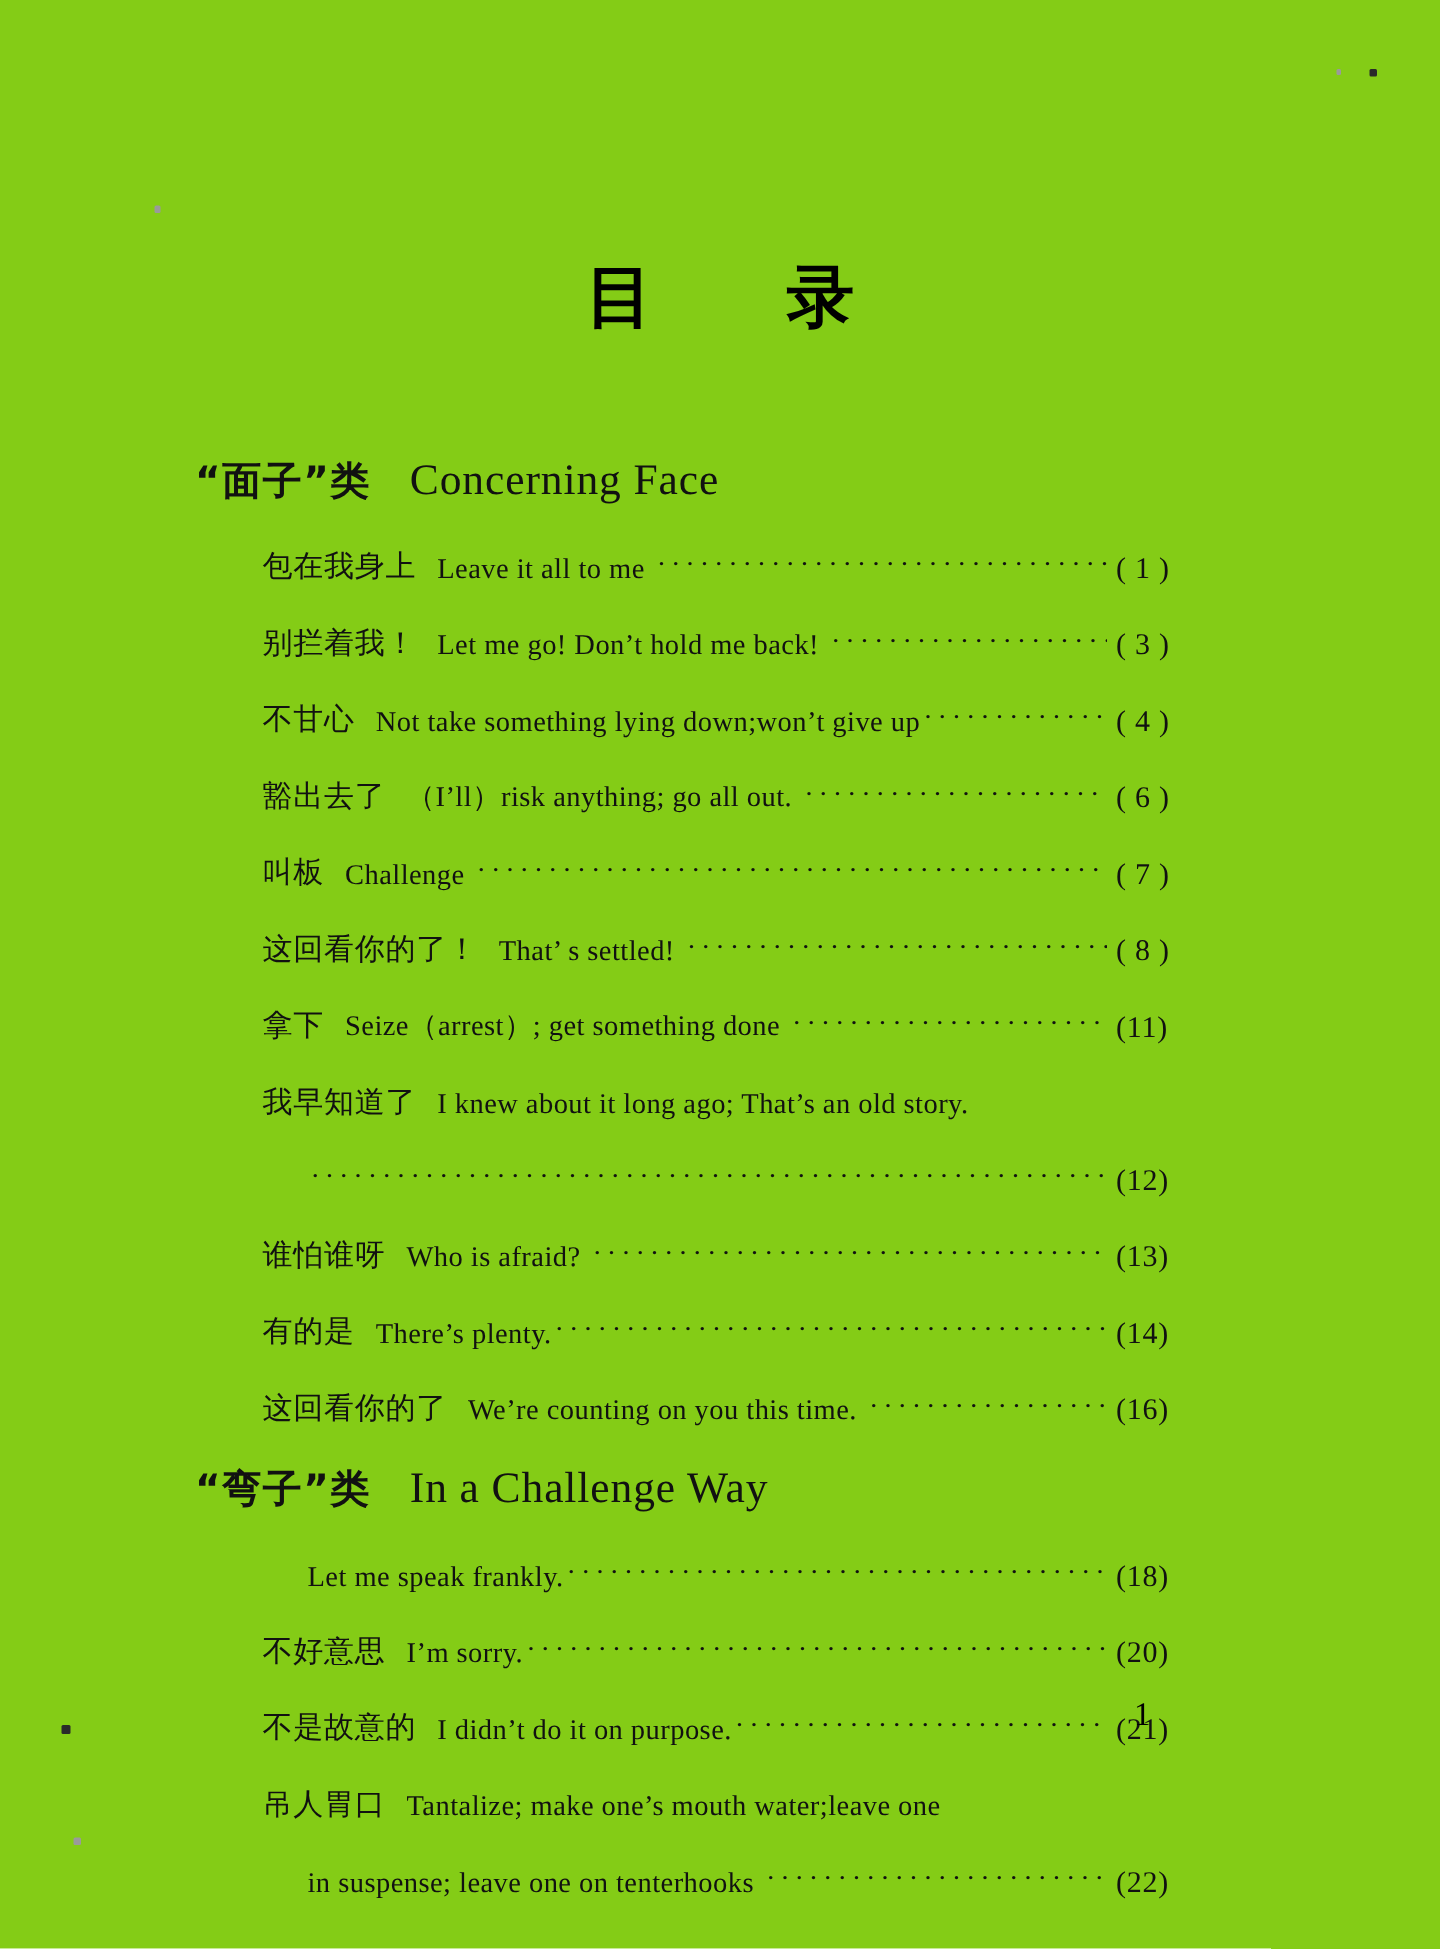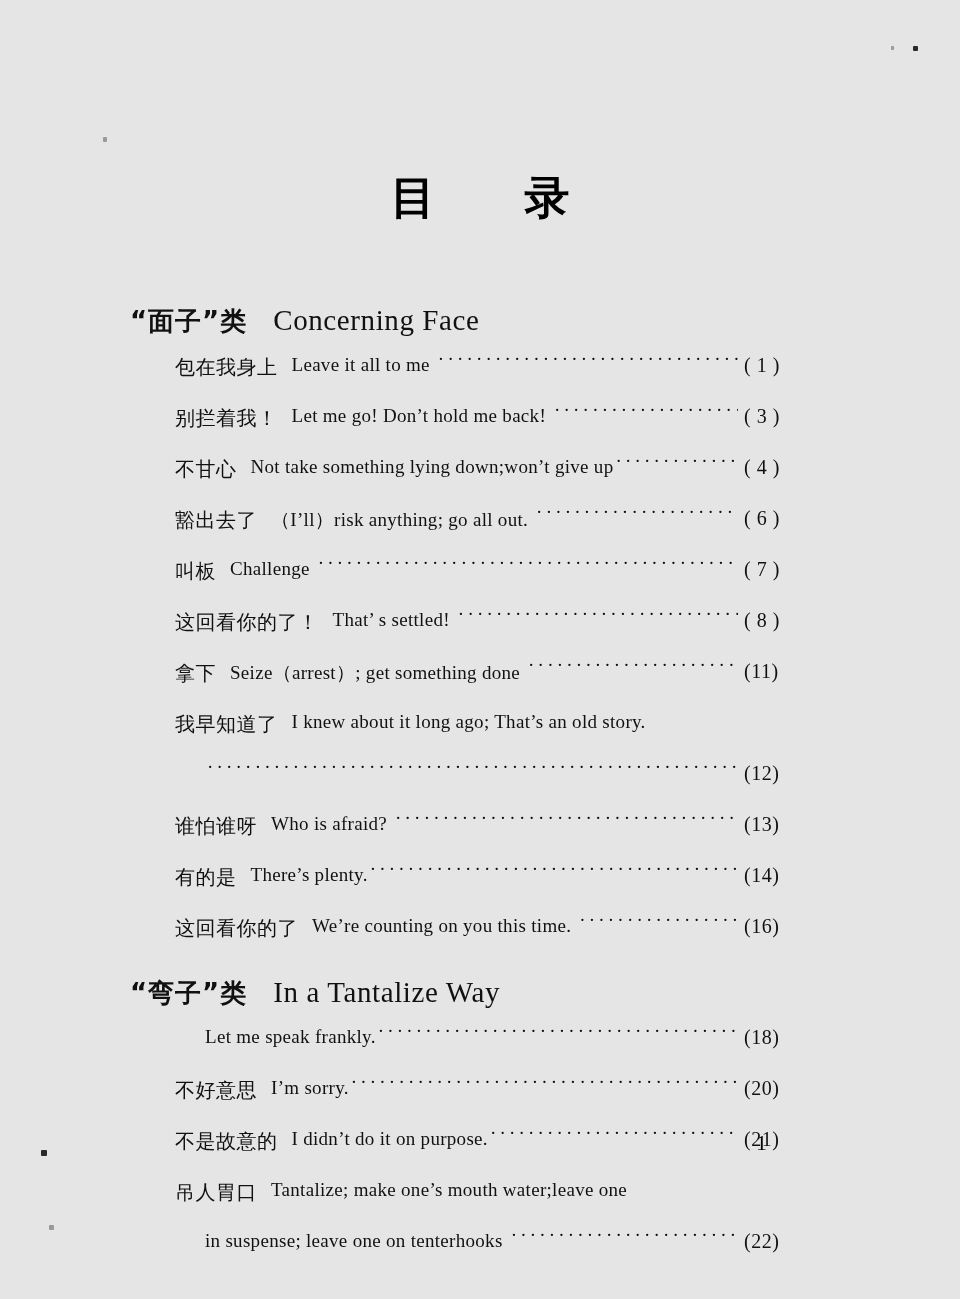--- a/index.html
+++ b/index.html
@@ -8,21 +8,21 @@
     background: #ffffff;
   }
   body {
     font-family: "Liberation Serif", "DejaVu Serif", serif;
     color: #111111;
   }
   #page {
     position: relative;
     width: 960px;
     height: 1299px;
-    background: #e5e5e5;
+    background: #84cc16;
     overflow: hidden;
   }
 
   
   .speck {
     position: absolute;
     background: #9a9a9a;
     border-radius: 1px;
   }
   .speck.dark { background: #2a2a2a; }
@@ -68,21 +68,21 @@
     font-weight: normal;
     margin-left: 26px;
     letter-spacing: 0.6px;
     text-align: center;
   }
   .section-2 { margin-top: 20px; }
 
   
   .entry {
     display: flex;
-    align-items: flex-start;
+    align-items: flex-end;
     margin-left: 45px;
     height: 37px;
     white-space: nowrap;
     margin-top: 14px;
   }
   .entry.cont {
     margin-left: 75px;
   }
   .entry .cn {
     font-family: "DejaVu Sans", "Liberation Sans", sans-serif;
@@ -239,21 +239,21 @@
     </div>
 
     <div class="entry">
       <span class="cn">这回看你的了</span>
       <span class="en">We’re counting on you this time.</span>
       <span class="leader"></span>
       <span class="pageno">(16)</span>
     </div>
 
     <div class="section-head section-2">
-      <span class="cn">“弯子”类</span><span class="en">In a Tantalize Way</span>
+      <span class="cn">“弯子”类</span><span class="en">In a Challenge Way</span>
     </div>
 
 
     <div class="entry cont">
       <span class="cn"></span>
       <span class="en nogap">Let me speak frankly.</span>
       <span class="leader tight"></span>
       <span class="pageno">(18)</span>
     </div>
 

